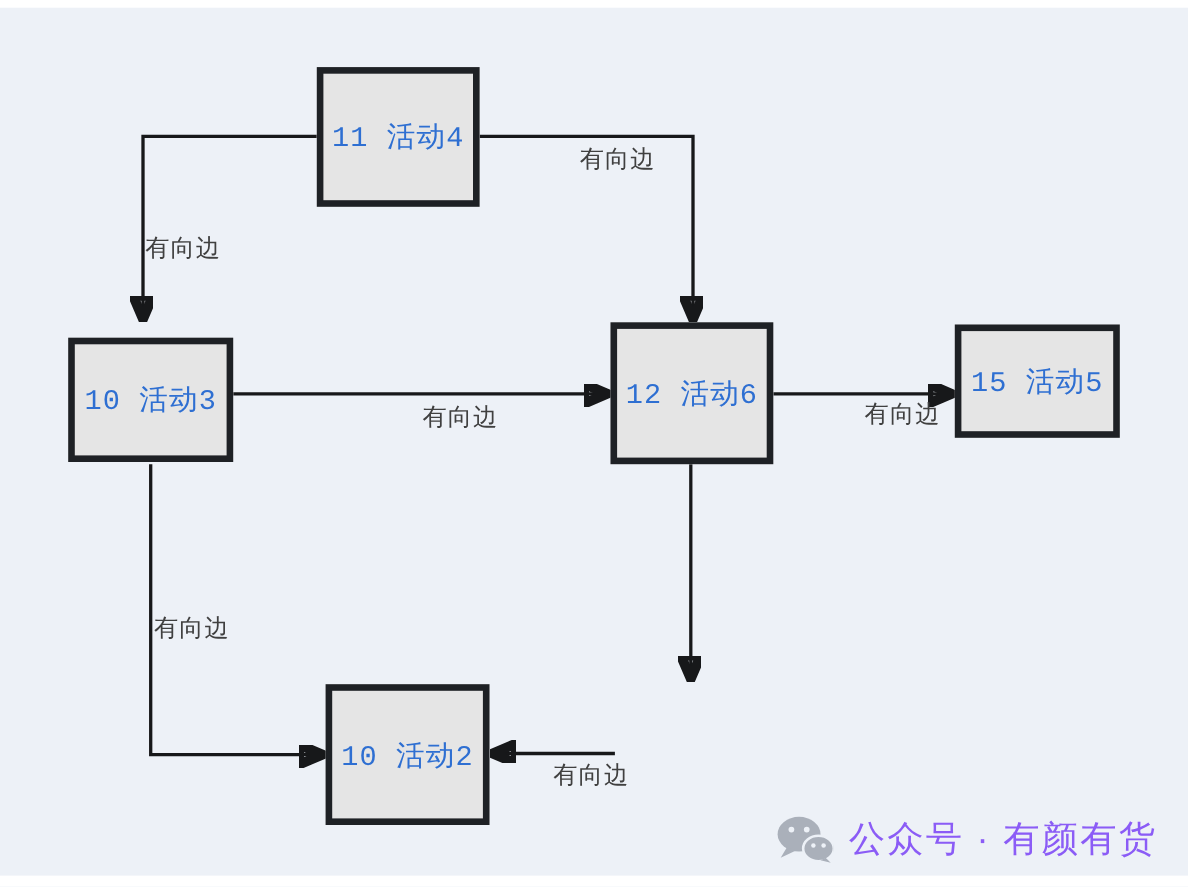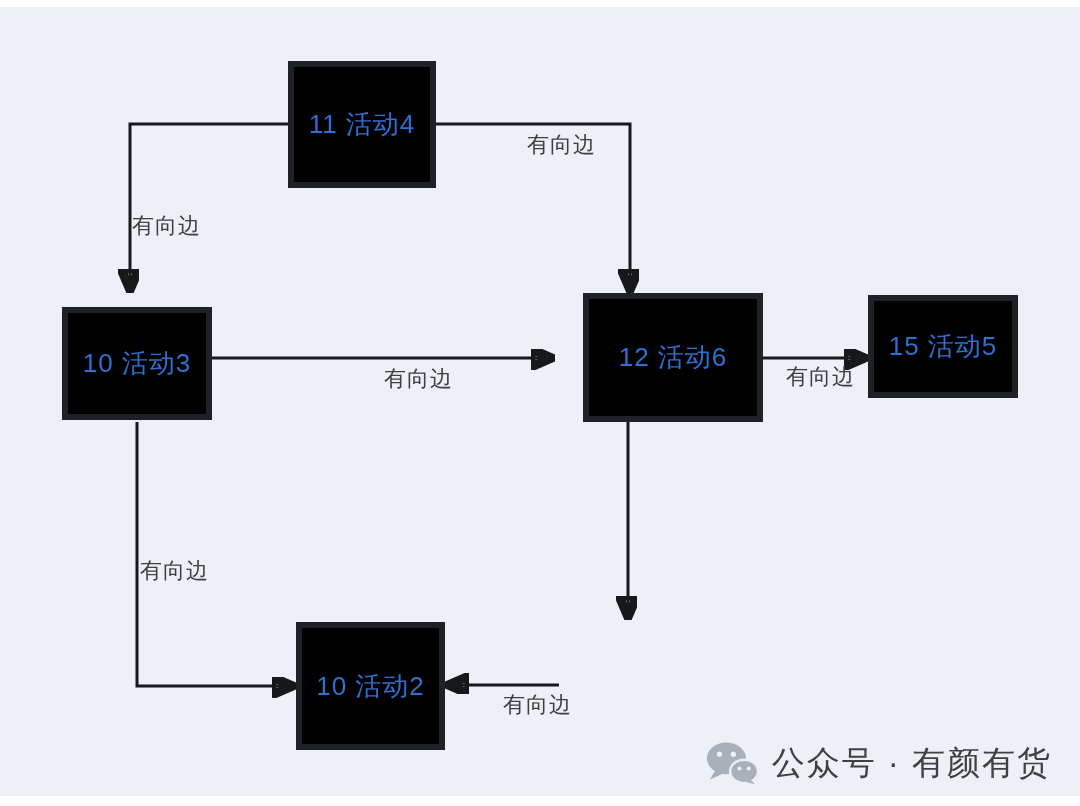--- a/index.html
+++ b/index.html
@@ -12,46 +12,46 @@
   .canvas{
     position:absolute;left:0;top:7px;width:1080px;height:789px;
     background:#edf1f7;
   }
   .layer{position:absolute;left:0;top:0;width:1080px;height:806px;}
   svg.edges{position:absolute;left:0;top:0;}
   svg.edges path{fill:none;stroke:#17181a;stroke-width:3;}
 
   .node{
     position:absolute;box-sizing:border-box;
-    border:6px solid #1e2125;background:#000000;
+    border:6px solid #1e2125;background:#e5e5e5;
     display:flex;align-items:center;justify-content:center;
-    color:#2e6fd2;font-size:26px;letter-spacing:1px;
+    color:#2e6fd2;font-size:26px;letter-spacing:1px;font-family:Liberation Mono, monospace;
   }
   .n11{left:288px;top:61px;width:148px;height:127px;}
   .n10{left:62px;top:307px;width:150px;height:113px;}
-  .n12{left:555px;top:293px;width:180px;height:129px;margin-left:28px;}
+  .n12{left:555px;top:293px;width:148px;height:129px;}
   .n15{left:868px;top:295px;width:150px;height:103px;}
   .n13{left:296px;top:622px;width:149px;height:128px;}
   .n14{left:559px;top:620px;width:148px;height:130px;}
 
   .edge-label{
     position:absolute;color:#404040;font-size:22px;letter-spacing:1px;
     white-space:nowrap;
   }
   .e0{left:132px;top:211px;}
   .e1{left:527px;top:130px;}
   .e2{left:384px;top:364px;}
   .e3{left:786px;top:362px;}
   .e5{left:140px;top:556px;}
   .e6{left:503px;top:690px;}
 
   .watermark{
     position:absolute;right:28px;top:740px;
     display:flex;align-items:center;gap:14px;
-    color:#404040;font-size:33px;letter-spacing:2px;
+    color:#8b5cf6;font-size:33px;letter-spacing:2px;
   }
   .watermark .wx{width:52px;height:46px;flex:0 0 auto;}
 </style>
 </head>
 <body>
 
 <div class="canvas"></div>
 
 <svg class="edges layer" width="1080" height="806" viewBox="0 0 1080 806">
   <defs>

